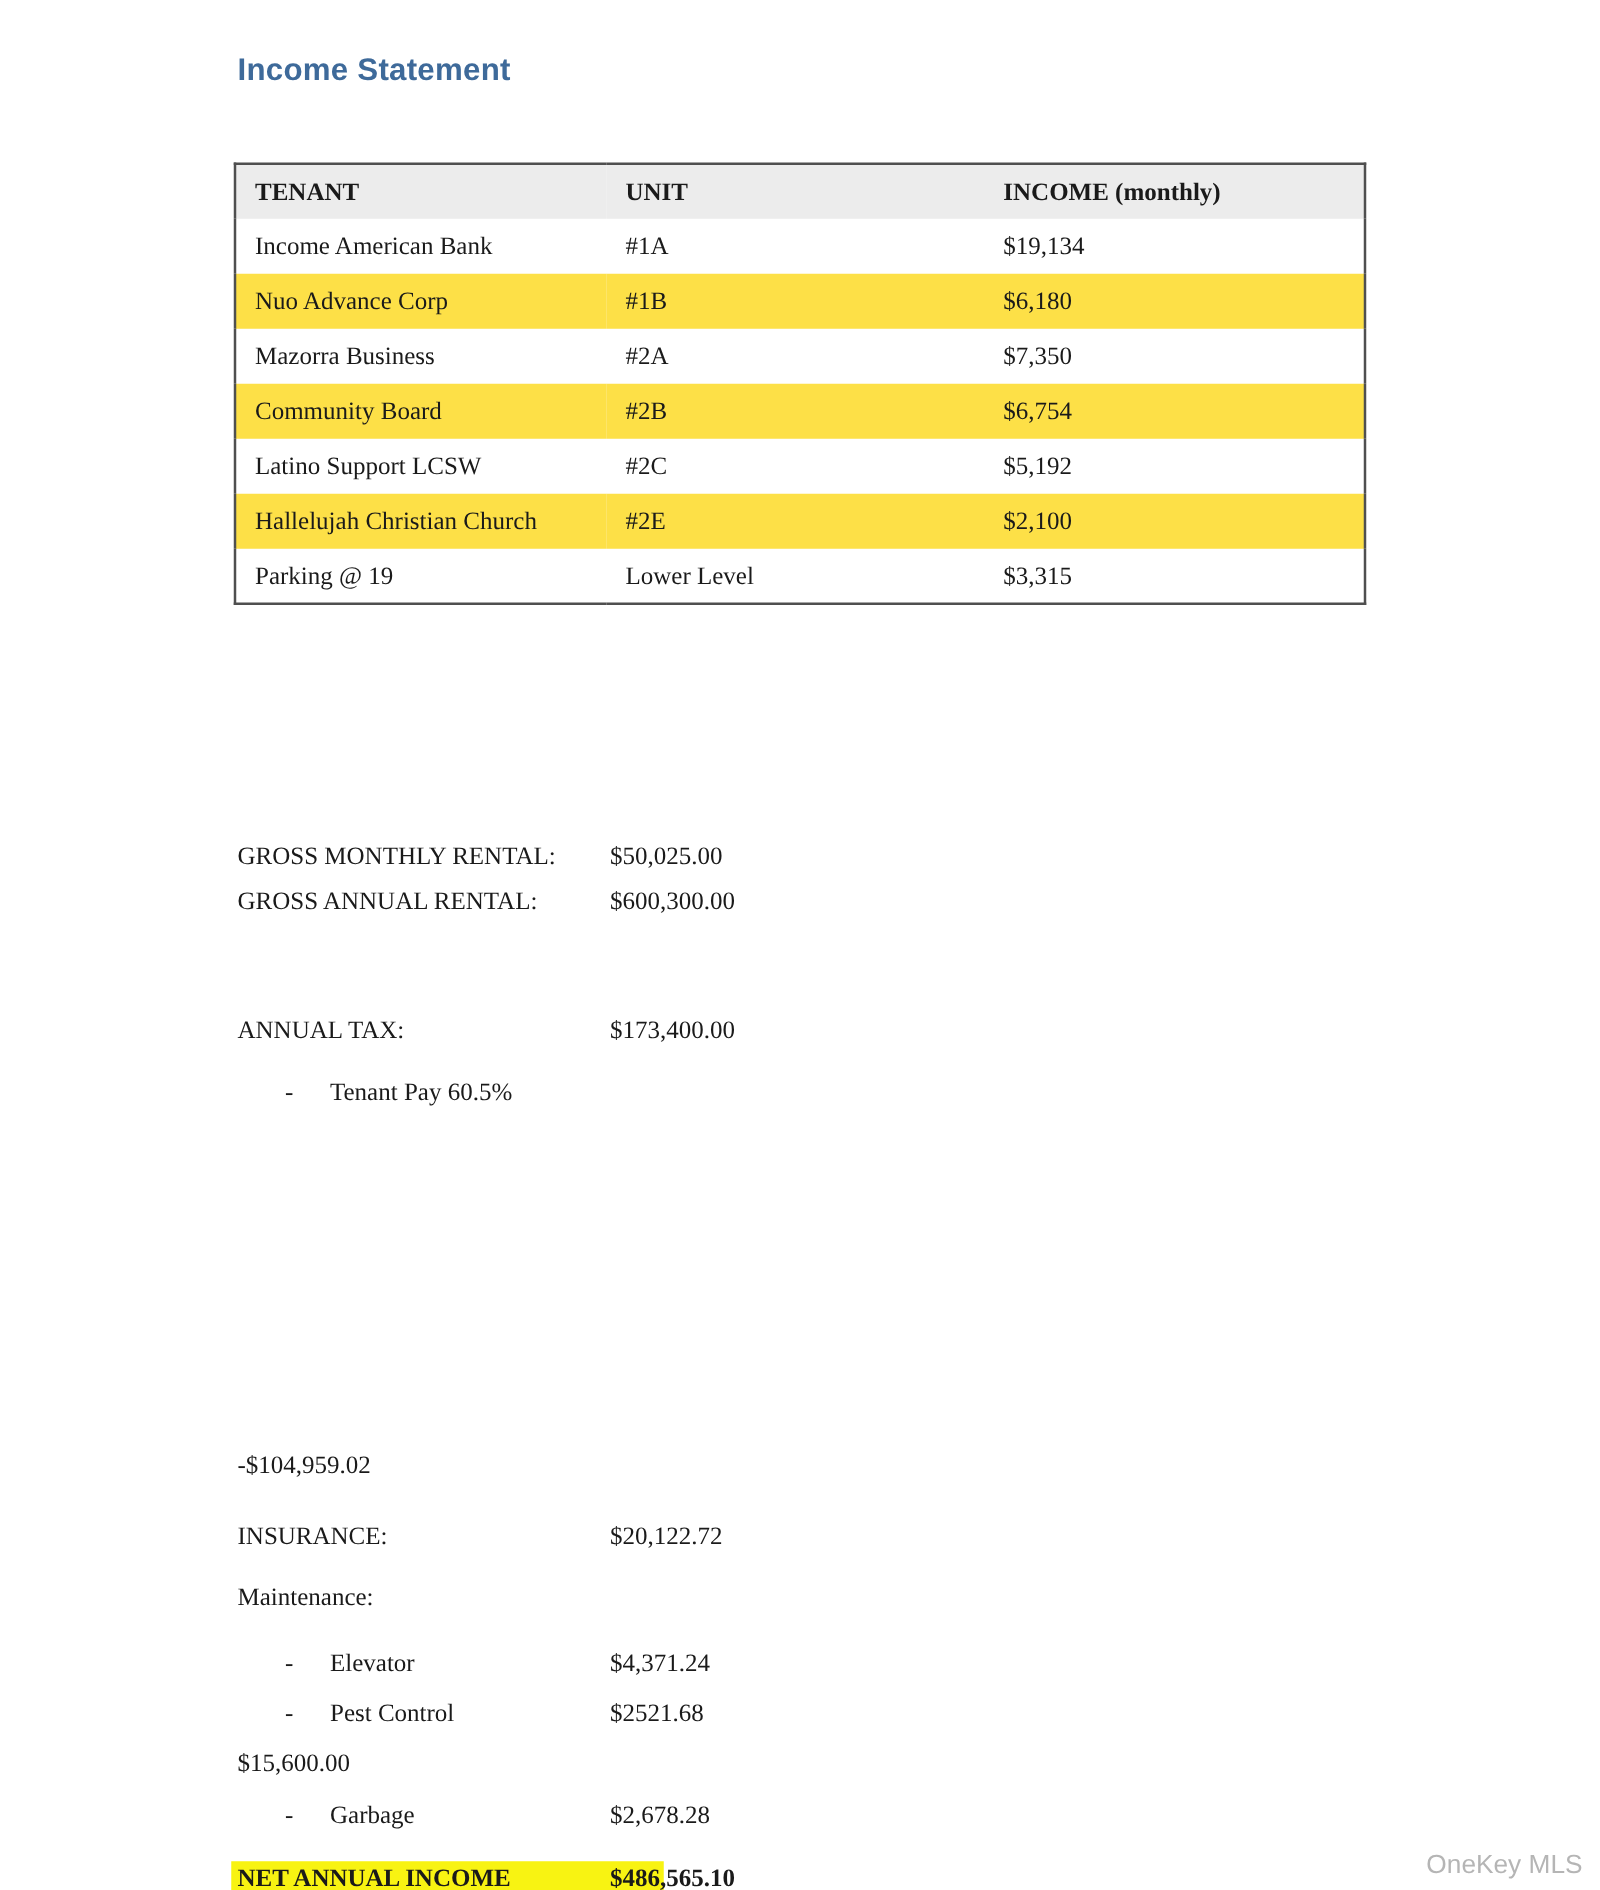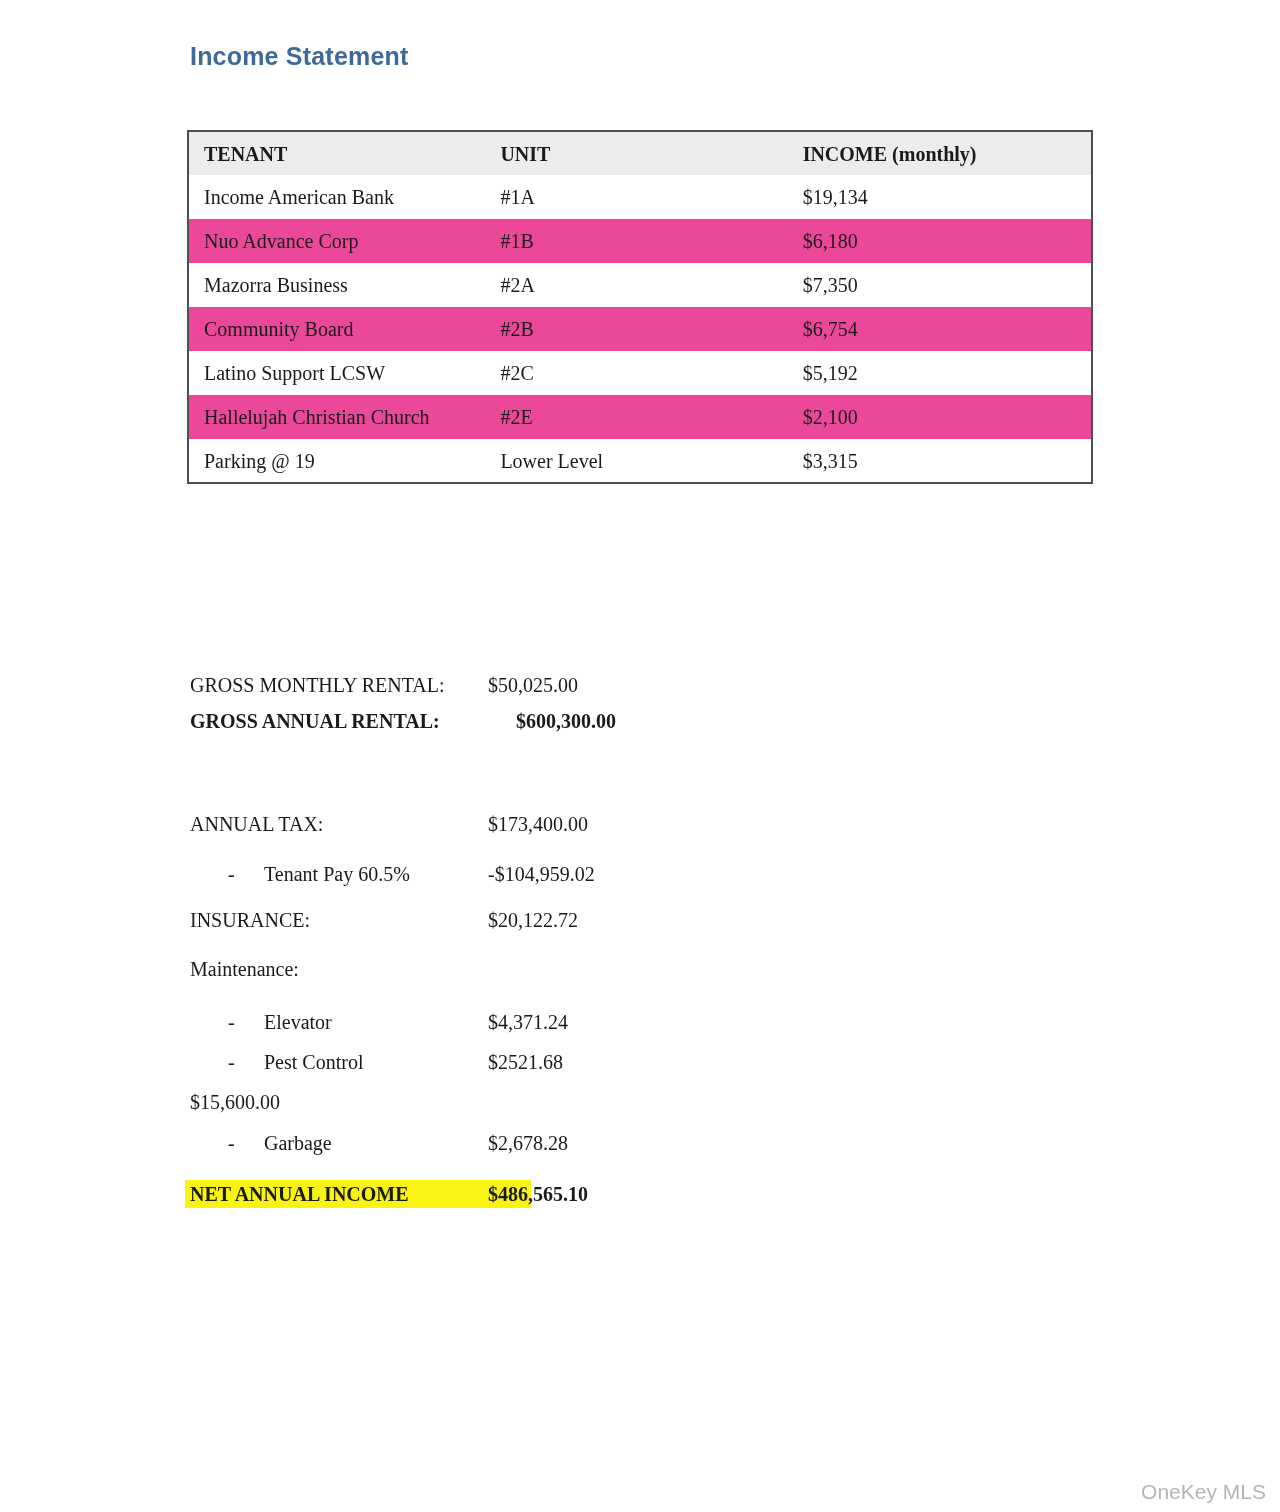--- a/index.html
+++ b/index.html
@@ -38,44 +38,44 @@
     vertical-align: top;
     padding: 11px 6px 0 15px;
     text-align: left;
     font-weight: normal;
   }
   .tenant-table th { font-weight: bold; }
   .col-tenant { width: 298px; }
   .col-unit   { width: 303px; }
   .col-income { width: 305px; }
   .tenant-table .hdr { background: #ececec; }
-  .tenant-table tr.alt { background: #ec4899; }
+  .tenant-table tr.alt { background: #fde047; }
   
   .summary {
     position: absolute;
     left: 190px;
     top: 672px;
     width: 700px;
     font-size: 20px;
   }
   .s-row { display: flex; line-height: 26px; }
   .s-label { width: 298px; flex: 0 0 298px; }
   .s-value { flex: 1; }
-  .bold { font-weight: bold; gap: 28px; }
+  .bold { font-weight: normal; }
   .dash {
     display: inline-block;
     margin-left: 38px;
     width: 36px;
   }
   .mb10 { margin-bottom: 10px; }
   .mb14 { margin-bottom: 14px; }
   .mb15 { margin-bottom: 15px; }
   .mb23 { margin-bottom: 23px; }
   .mb24 { margin-bottom: 24px; margin-top: 10px; }
-  .mb25 { margin-bottom: 20px; }
+  .mb25 { margin-bottom: 31px; flex-direction: column; }
   .mb27 { margin-bottom: 27px; }
   .mb77 { margin-bottom: 77px; }
   .net-row {
     display: inline-flex;
     width: 346px;
     background: #f8f312;
     font-weight: bold;
     padding-left: 5px;
     margin-left: -5px;
     line-height: 28px;

